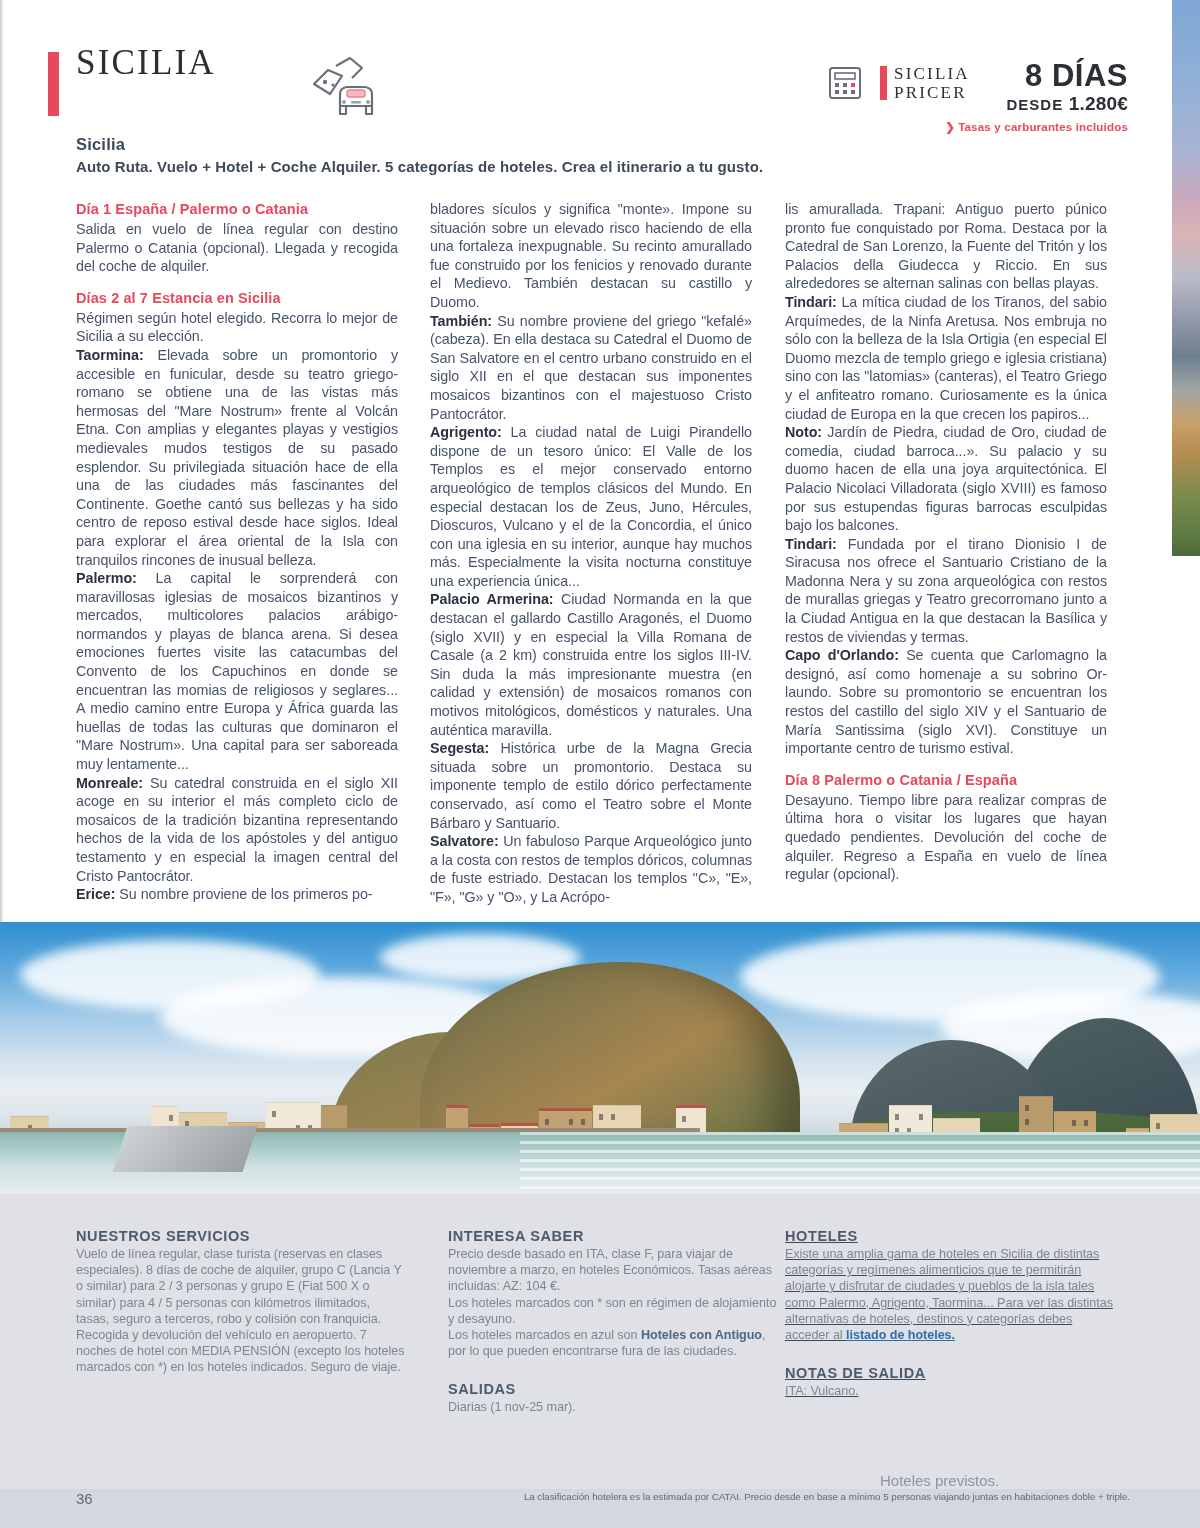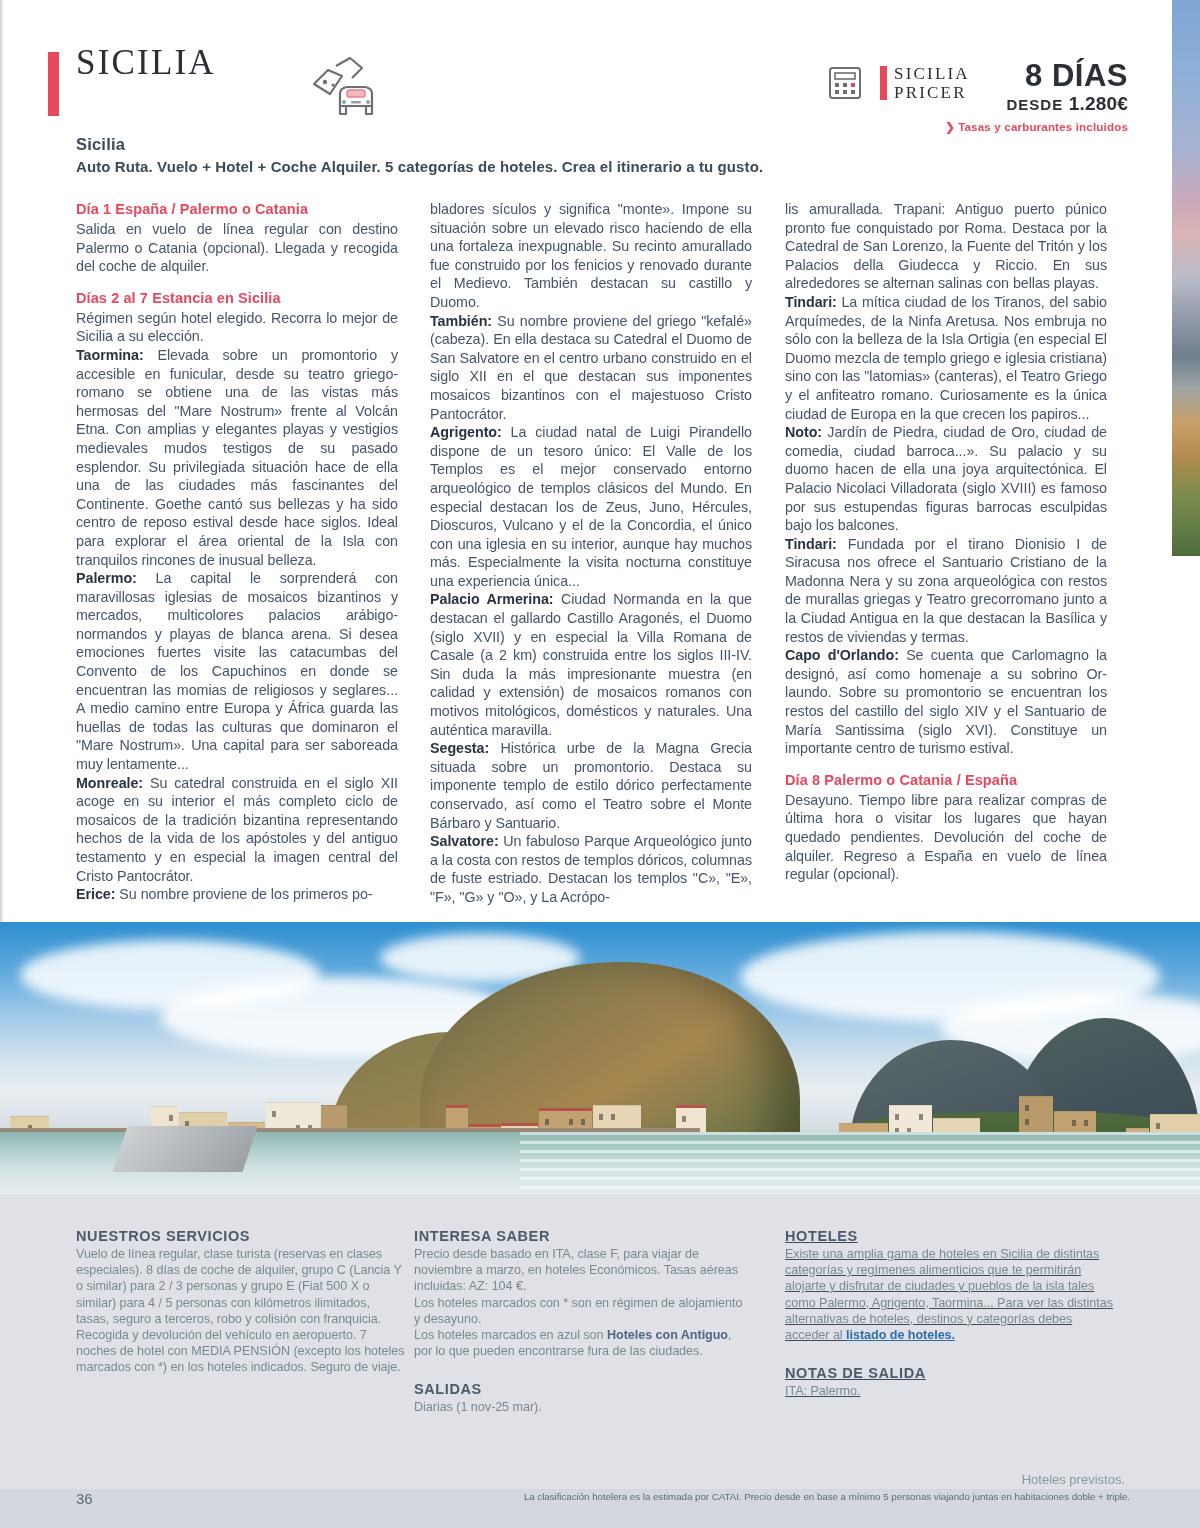--- a/index.html
+++ b/index.html
@@ -133,38 +133,38 @@
     position:absolute;left:120px;bottom:22px;width:130px;height:46px;
     background:linear-gradient(120deg,#cfd2d4,#9aa0a4);
     transform:skewX(-18deg);
   }
 
   
   .band{position:absolute;left:0;top:1194px;width:1200px;height:295px;background:#dfe1e6;}
   .band-inner{position:absolute;left:0;top:0;width:1200px;height:295px;}
   .bcol{position:absolute;top:34px;width:330px;}
   .b1{left:76px;}
-  .b2{left:414px;}
+  .b2{left:448px;}
   .b3{left:785px;text-decoration:underline;}
   .b-head{
     font-size:14.5px;font-weight:700;color:#4c5a6b;letter-spacing:.6px;
     margin:0 0 2px 0;
   }
   .b-head.spaced{margin-top:22px;}
   .b-text{
     font-size:12.6px;line-height:16.2px;color:#7b8794;margin:0;letter-spacing:-.05px;
   }
   .b-text b{color:#4f6785;font-weight:700;}
   .b-link{color:#2f6ea8;font-weight:700;text-decoration:underline;}
 
   
   .footer{position:absolute;left:0;top:1489px;width:1200px;height:39px;background:#d4d7dd;}
   .pageno{position:absolute;left:76px;top:1490px;font-size:15px;color:#5c6b7a;font-weight:400;}
-  .hot-prev{position:absolute;left:880px;top:1472px;width:245px;text-align:right;
-    font-size:13px;color:#8a95a2;}
+  .hot-prev{position:absolute;left:880px;top:1472px;width:245px;
+    font-size:15px;color:#8a95a2;}
   .disclaimer{
     position:absolute;left:340px;top:1491px;width:790px;text-align:right;
     font-size:9.8px;color:#5c6b7a;letter-spacing:-.05px;
   }
   .spine{position:absolute;left:0;top:0;width:4px;height:1528px;
     background:linear-gradient(to right,#c9ccd2,#ffffff);}
 </style>
 </head>
 <body>
 
@@ -473,21 +473,21 @@
         <p class="b-text">Los hoteles marcados con * son en régimen de alojamiento y desayuno.</p>
         <p class="b-text"><span>Los hoteles marcados en azul son </span><b>Hoteles con Antiguo</b><span>, por lo que pueden encontrarse fura de las ciudades.</span></p>
         <div class="b-head spaced">SALIDAS</div>
         <p class="b-text">Diarias (1 nov-25 mar).</p>
       </div>
 
       <div class="bcol b3">
         <div class="b-head">HOTELES</div>
         <p class="b-text"><span>Existe una amplia gama de hoteles en Sicilia de distintas categorías y regímenes alimenticios que te permitirán alojarte y disfrutar de ciudades y pueblos de la isla tales como Palermo, Agrigento, Taormina... Para ver las distintas alternativas de hoteles, destinos y categorías debes acceder al </span><a class="b-link" href="#">listado de hoteles.</a></p>
         <div class="b-head spaced">NOTAS DE SALIDA</div>
-        <p class="b-text">ITA: Palermo.</p>
+        <p class="b-text">ITA: Vulcano.</p>
       </div>
     </div>
   </div>
 
   <div class="hot-prev">Hoteles previstos.</div>
   <div class="footer"></div>
   <div class="pageno">36</div>
   <div class="disclaimer">La clasificación hotelera es la estimada por CATAI. Precio desde en base a mínimo 5 personas viajando juntas en habitaciones doble + triple.</div>
 
 </div>

